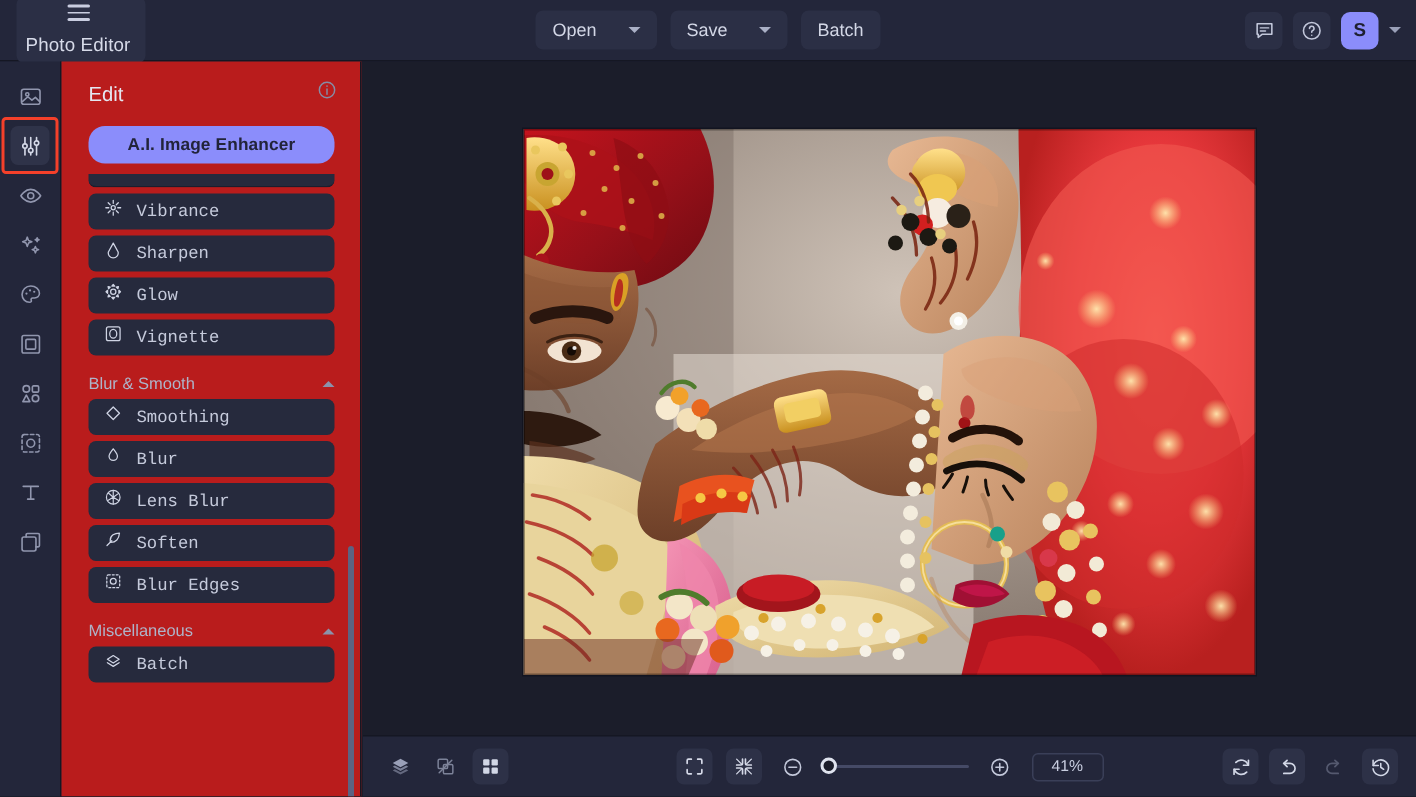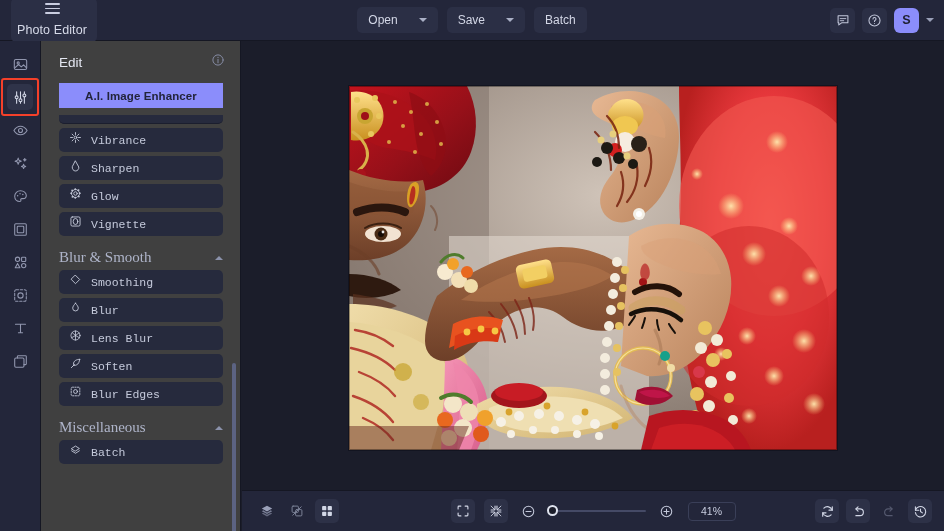--- a/index.html
+++ b/index.html
@@ -59,29 +59,29 @@
   }
   .rail-item.sel { background: #2f3349; }
   .rail-item.annot::after {
     content: ""; position: absolute; left: -6px; top: -6px; right: -6px; bottom: -6px;
     border: 2px solid #f4402a; border-radius: 3px; pointer-events: none;
   }
 
   
   .panel {
     position: absolute; top: 41px; left: 41px; width: 200px; height: 490px;
-    background: #404040; border-right: 1px solid #151723; overflow: hidden;
+    background: #b91c1c; border-right: 1px solid #151723; overflow: hidden;
   }
   .panel-head {
     display: flex; align-items: center; justify-content: space-between;
     padding: 12px 15px 8px 18px;
   }
   .panel-title { color: #e4e7f1; font-size: 13.5px; }
   .ai-btn {
-    margin: 4px 17px 0 18px; height: 25px; border-radius: 0;
+    margin: 4px 17px 0 18px; height: 25px; border-radius: 11px;
     background: #8b8dfb; color: #22243a; font-size: 11.5px; font-weight: bold;
     display: flex; align-items: center; justify-content: center; cursor: pointer;
     letter-spacing: .1px;
   }
   .scroller { position: relative; margin-top: 7px; height: 420px; }
   .cut-item {
     margin: 0 17px 0 18px; height: 9px; background: #262a3d;
     border-radius: 0 0 5px 5px; border-bottom: 1px solid #1b1e2e;
   }
   .list-item {
@@ -91,21 +91,21 @@
   }
   .list-item .lbl { color: #c5cadb; font-size: 11.5px; }
   .list-item.annot::after {
     content: ""; position: absolute; left: -4px; top: -5px; right: -4px; bottom: -5px;
     border: 2px solid #f4402a; border-radius: 3px; pointer-events: none;
   }
   .section-head {
     margin: 13px 17px 2px 18px; display: flex; align-items: center; justify-content: space-between;
     cursor: pointer;
   }
-  .section-head .stitle { color: #aeb4c9; font-size: 15px; font-family: Liberation Serif, serif; }
+  .section-head .stitle { color: #aeb4c9; font-size: 11px; }
   .chev-up { width: 0; height: 0; border-left: 4px solid transparent; border-right: 4px solid transparent; border-bottom: 4.5px solid #8b92ab; }
   .scrollbar {
     position: absolute; right: 4px; top: 248px; width: 4px; height: 185px;
     background: #5c6382; border-radius: 3px;
   }
 
   
   .canvas {
     position: absolute; top: 41px; left: 242px; width: 702px; height: 449px;
     background: #1b1d2a;

